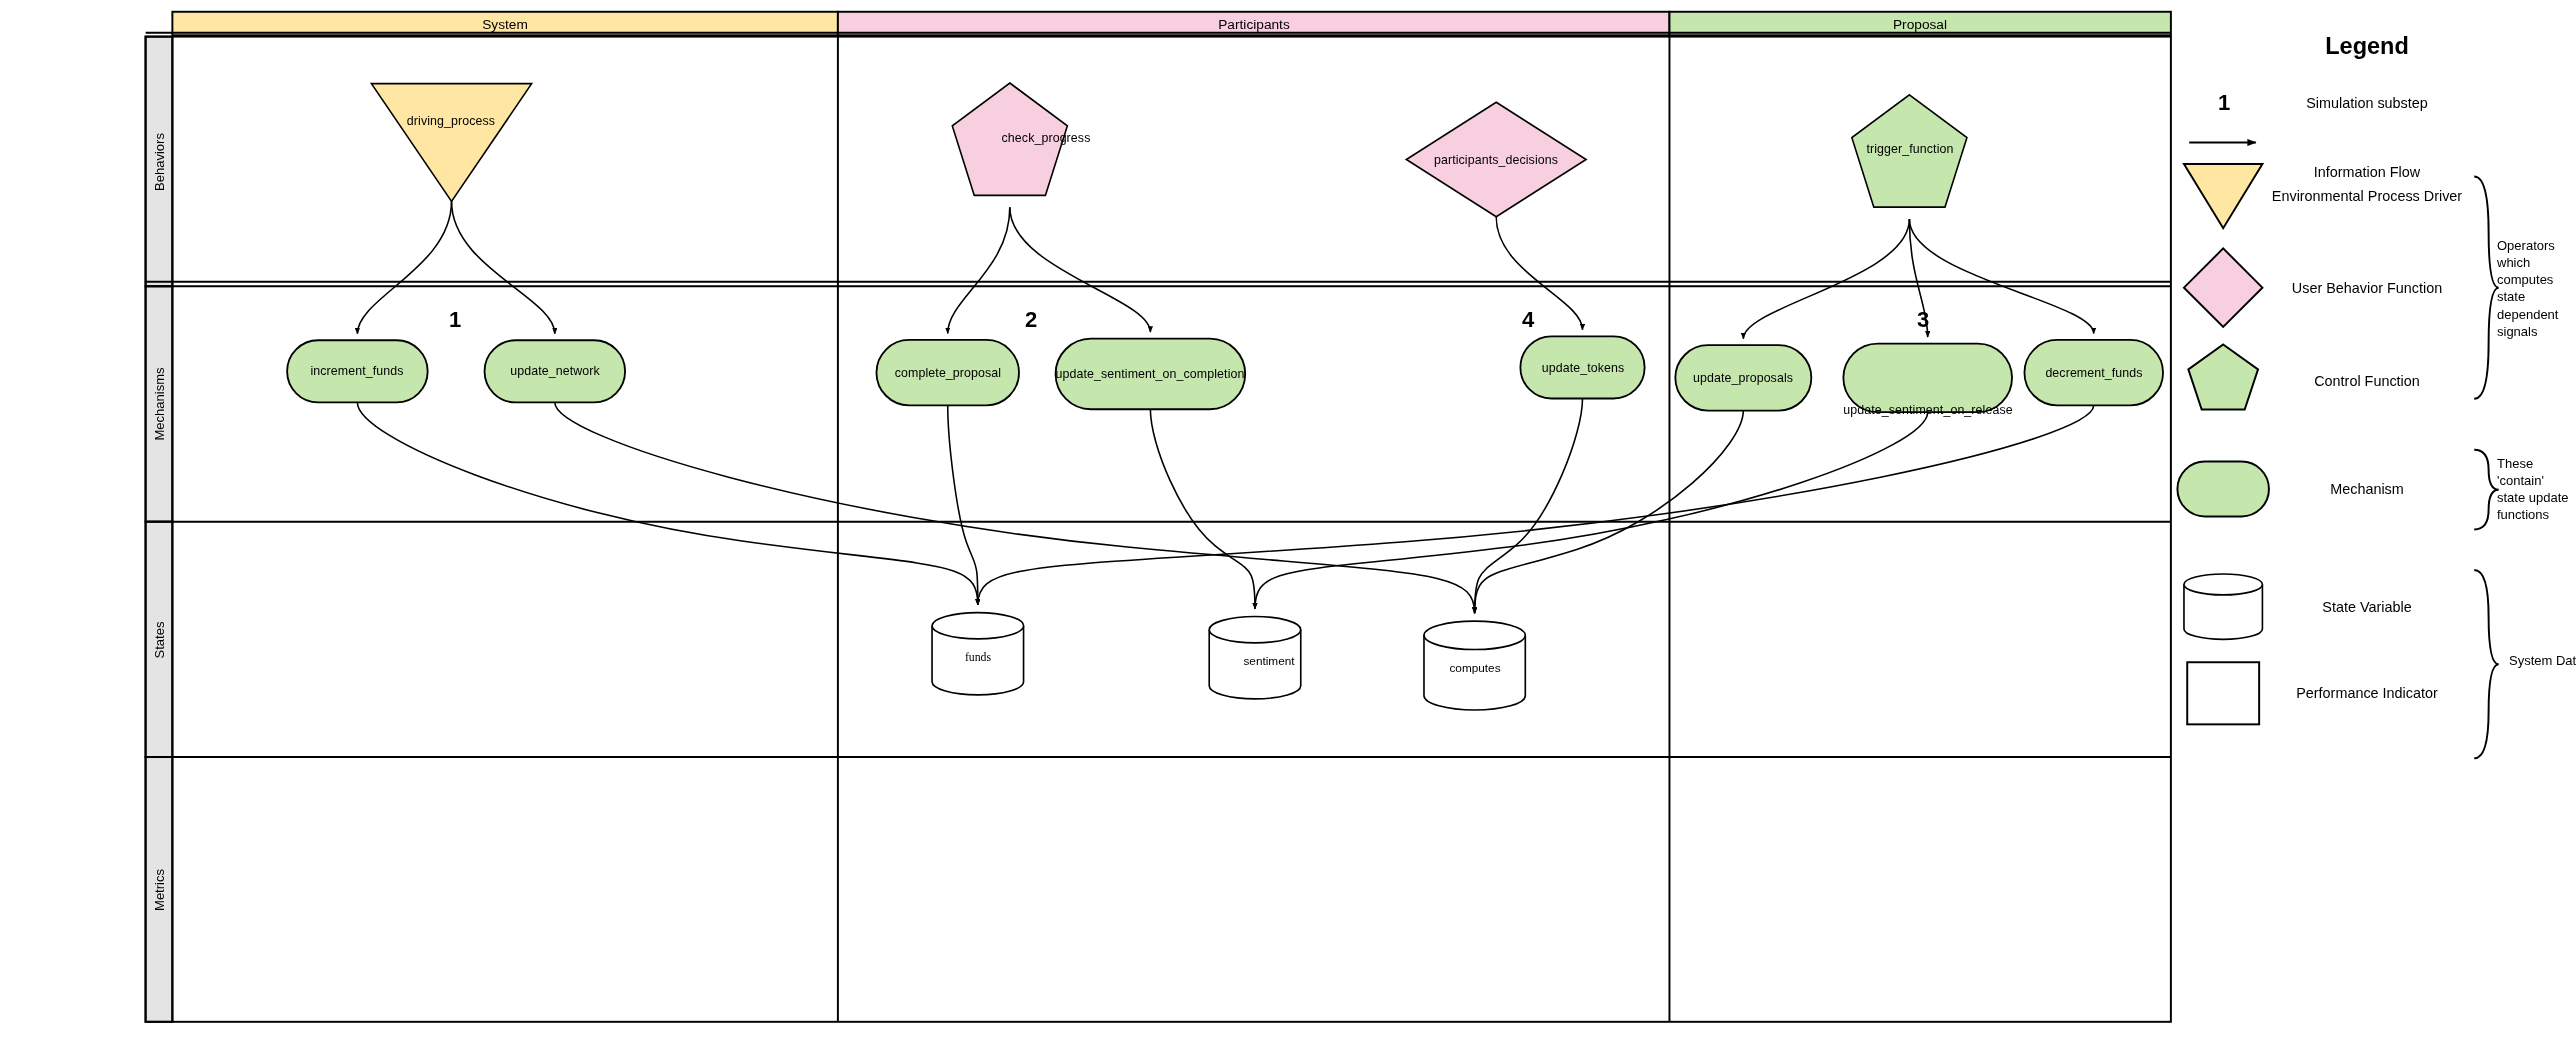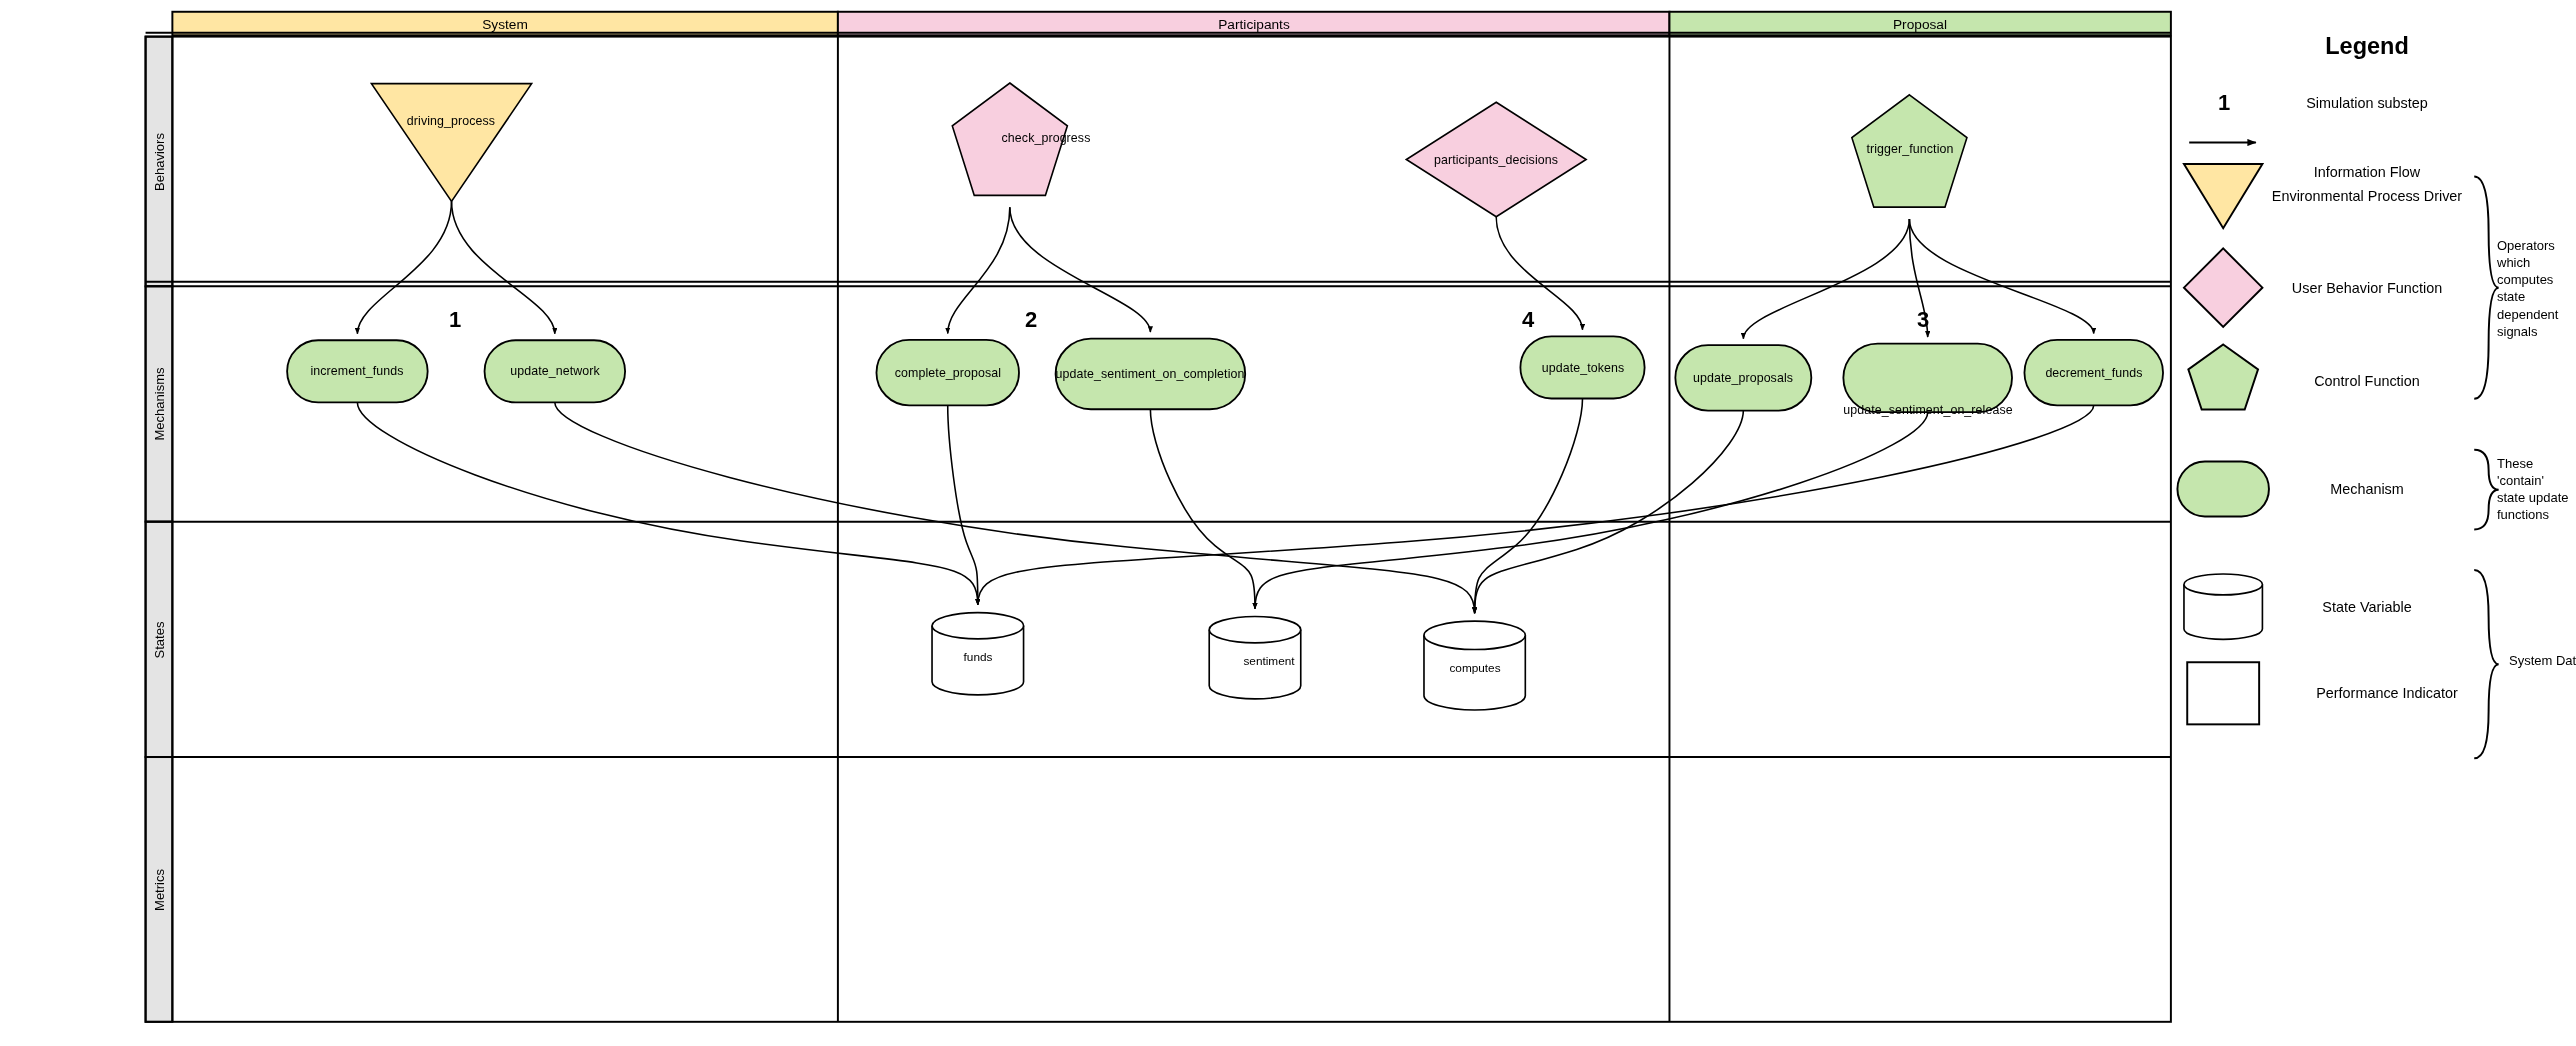--- a/index.html
+++ b/index.html
@@ -134,36 +134,36 @@
       <div class="lbl center node-text" style="left: 1496px; top: 160px;">participants_decisions</div>
       <div class="lbl center node-text" style="left: 1910px; top: 149px;">trigger_function</div>
       <div class="lbl center node-text" style="left: 357px; top: 371px;">increment_funds</div>
       <div class="lbl center node-text" style="left: 555px; top: 371px;">update_network</div>
       <div class="lbl center node-text" style="left: 948px; top: 373px;">complete_proposal</div>
       <div class="lbl center node-text" style="left: 1150px; top: 374px;">update_sentiment_on_completion</div>
       <div class="lbl center node-text" style="left: 1583px; top: 368px;">update_tokens</div>
       <div class="lbl center node-text" style="left: 1743px; top: 378px;">update_proposals</div>
       <div class="lbl center node-text" style="left: 1928px; top: 378px; margin-top: 32px;">update_sentiment_on_release</div>
       <div class="lbl center node-text" style="left: 2094px; top: 373px;">decrement_funds</div>
-      <div class="lbl center state-text" style="left: 978px; top: 657px;">funds</div>
+      <div class="lbl center state-text" style="left: 978px; top: 657px; font-family: Liberation Serif, serif;">funds</div>
       <div class="lbl center state-text" style="left: 1255px; top: 661px; margin-left: 14px;">sentiment</div>
       <div class="lbl center state-text" style="left: 1475px; top: 668px;">computes</div>
       <div class="lbl center substep" style="left: 455px; top: 320px;">1</div>
       <div class="lbl center substep" style="left: 1031px; top: 320px;">2</div>
       <div class="lbl center substep" style="left: 1528px; top: 320px;">4</div>
       <div class="lbl center substep" style="left: 1923px; top: 320px;">3</div>
       <div class="lbl center legend-title" style="left: 2367px; top: 46px;">Legend</div>
       <div class="lbl center substep" style="left: 2224px; top: 103px;">1</div>
       <div class="lbl center legend-item" style="left: 2367px; top: 103px;">Simulation substep</div>
       <div class="lbl center legend-item" style="left: 2367px; top: 143px; margin-top: 29px;">Information Flow</div>
       <div class="lbl center legend-item" style="left: 2367px; top: 196px;">Environmental Process Driver</div>
       <div class="lbl center legend-item" style="left: 2367px; top: 288px;">User Behavior Function</div>
       <div class="lbl center legend-item" style="left: 2367px; top: 381px;">Control Function</div>
       <div class="lbl center legend-item" style="left: 2367px; top: 489px;">Mechanism</div>
       <div class="lbl center legend-item" style="left: 2367px; top: 607px;">State Variable</div>
-      <div class="lbl center legend-item" style="left: 2367px; top: 693px; margin-left: 20px;">Performance Indicator</div>
+      <div class="lbl center legend-item" style="left: 2367px; top: 693px;">Performance Indicator</div>
       <div class="lbl center legend-brace-text" style="left: 2536px; top: 288px; width: 78px; white-space: normal; text-align: left; transform: translate(-50%, -50%);">Operators which computes state dependent signals</div>
       <div class="lbl center legend-brace-text" style="left: 2536px; top: 489px; width: 78px; white-space: normal; text-align: left; transform: translate(-50%, -50%);">These 'contain' state update functions</div>
       <div class="lbl center legend-brace-text" style="left: 2536px; top: 661px; width: 78px; white-space: normal; text-align: left; transform: translate(-50%, -50%); margin-left: 12px;">System Data</div>
     </div>
 
 </div>
 
 
 </body></html>

